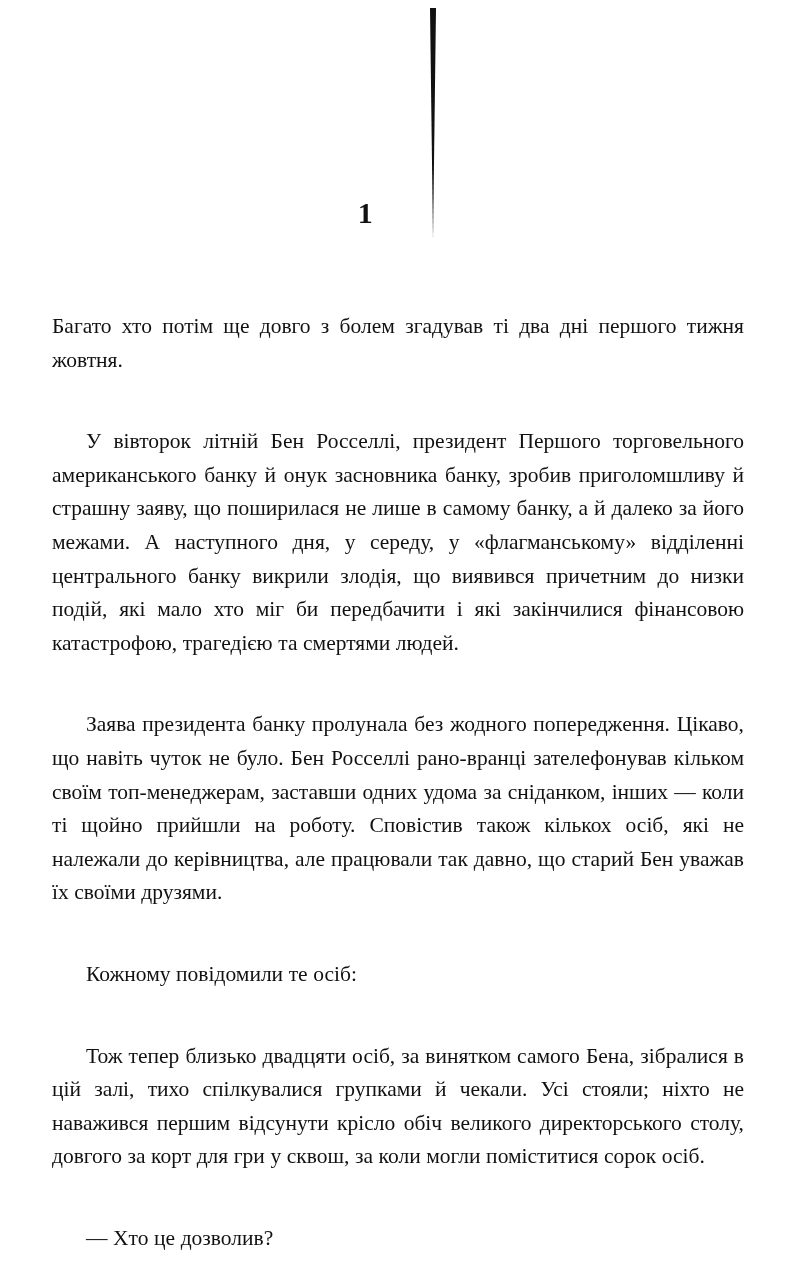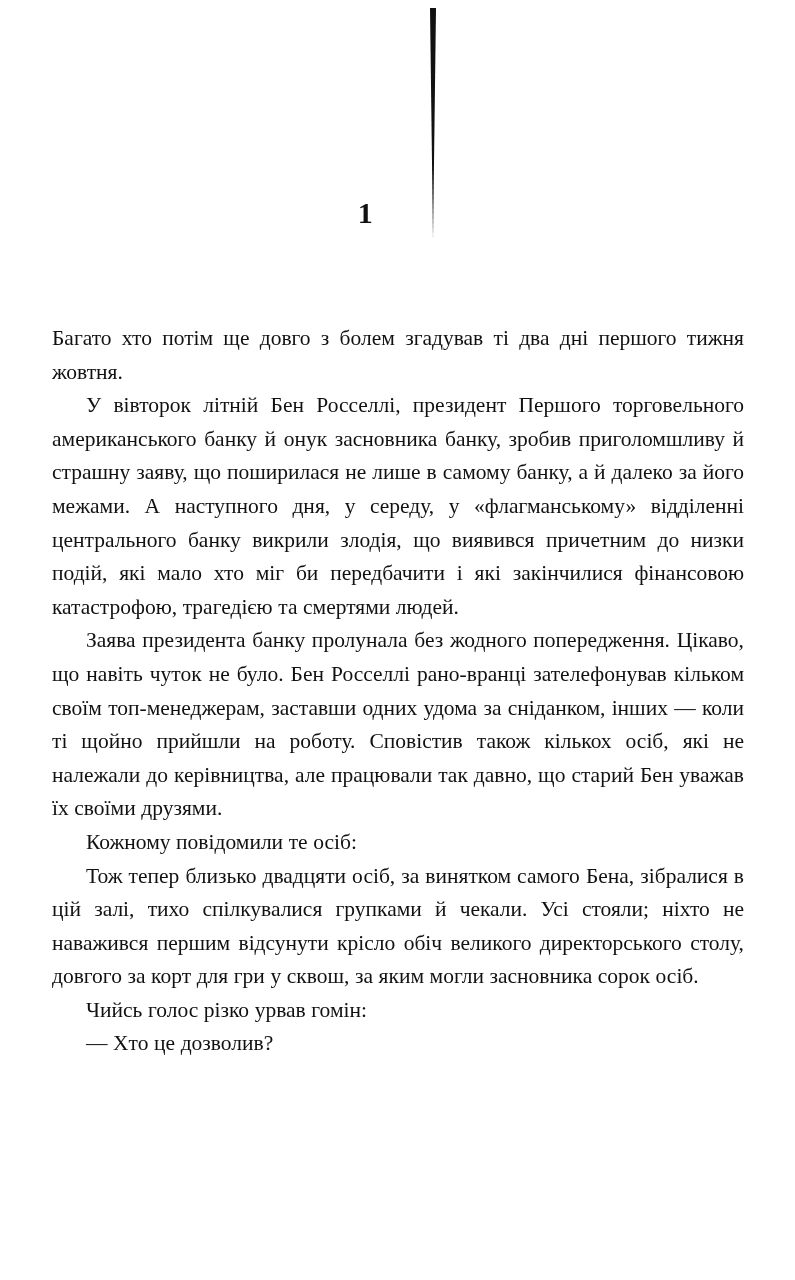--- a/index.html
+++ b/index.html
@@ -50,36 +50,37 @@
     font-family: "Liberation Serif", "DejaVu Serif", serif;
   }
   .chapter-number .num {
     display: inline-block;
     margin-left: -64px;
   }
 
   
   .body-text {
     position: absolute;
-    top: 322px;
+    top: 310px;
     left: 52px;
     width: 692px;
   }
   .body-text p {
     margin: 0;
     font-size: 21.5px;
     line-height: 33.6px;
     text-align: justify;
     text-justify: inter-word;
     hyphens: manual;
     color: #111111;
     word-spacing: 0.2px;
   }
   .body-text p.indent {
     text-indent: 34px;
+    margin-top: 48px;
   }
   .body-text p::after {
     content: "";
     display: inline-block;
     width: 100%;
   }
   .body-text p.no-stretch::after {
     content: none;
   }
 </style>
@@ -94,18 +95,17 @@
 
   <div class="chapter-number">
     <span class="num">1</span>
   </div>
 
   <div class="body-text">
     <p class="no-stretch">Багато хто потім ще довго з болем згадував ті два дні першого тижня жовтня.</p>
     <p class="indent no-stretch">У вівторок літній Бен Росселлі, президент Першого торговельного американського банку й онук засновника банку, зробив приголомшливу й страшну заяву, що поширилася не лише в самому банку, а й далеко за його межами. А наступного дня, у середу, у «флагманському» відділенні центрального банку викрили злодія, що виявився причетним до низки подій, які мало хто міг би передбачити і які закінчилися фінансовою катастрофою, трагедією та смертями людей.</p>
     <p class="indent no-stretch">Заява президента банку пролунала без жодного попередження. Цікаво, що навіть чуток не було. Бен Росселлі рано-вранці зателефонував кільком своїм топ-менеджерам, заставши одних удома за сніданком, інших — коли ті щойно прийшли на роботу. Сповістив також кількох осіб, які не належали до керівництва, але працювали так давно, що старий Бен уважав їх своїми друзями.</p>
     <p class="indent no-stretch">Кожному повідомили те осіб:</p>
-    <p class="indent no-stretch">Тож тепер близько двадцяти осіб, за винятком самого Бена, зібралися в цій залі, тихо спілкувалися групками й чекали. Усі стояли; ніхто не наважився першим відсунути крісло обіч великого директорського столу, довгого за корт для гри у сквош, за яким могли засновника сорок осіб.</p>
-    <p class="indent no-stretch">Чийсь голос різко урвав гомін:</p>
+    <p class="indent no-stretch">Тож тепер близько двадцяти осіб, за винятком самого Бена, зібралися в цій залі, тихо спілкувалися групками й чекали. Усі стояли; ніхто не наважився першим відсунути крісло обіч великого директорського столу, довгого за корт для гри у сквош, за коли могли поміститися сорок осіб.</p>
     <p class="indent no-stretch">— Хто це дозволив?</p>
   </div>
 
 </div>
 
 </body></html>

